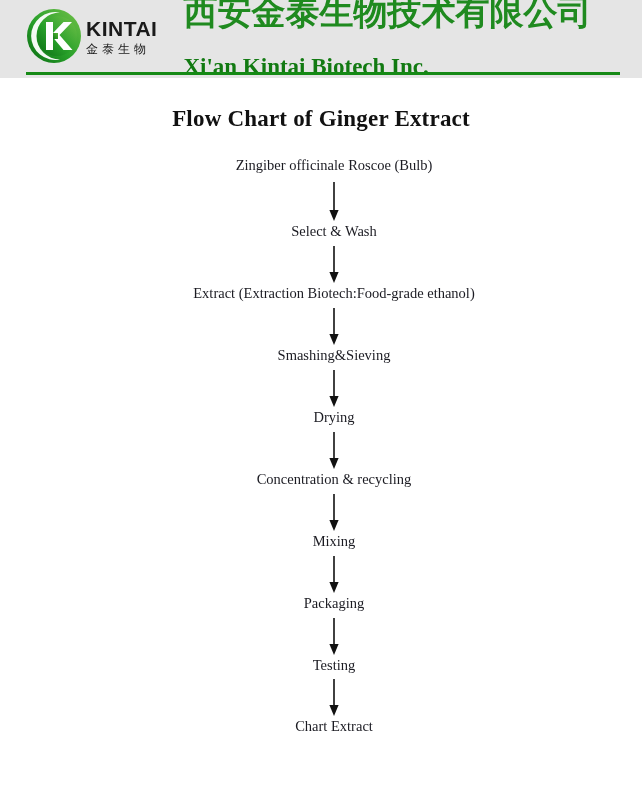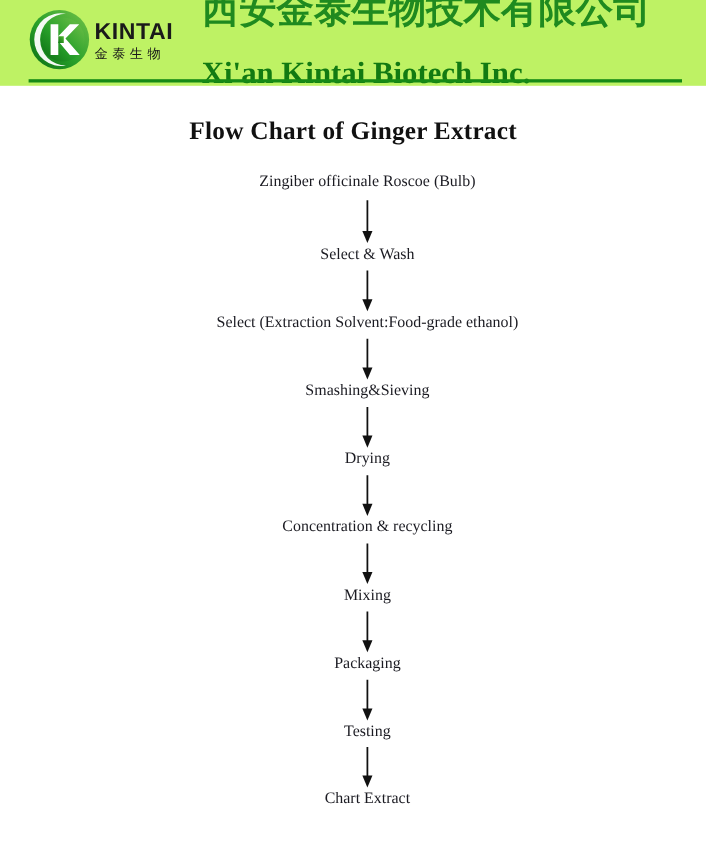--- a/index.html
+++ b/index.html
@@ -14,21 +14,21 @@
     font-family: "Liberation Serif", "DejaVu Serif", serif;
     overflow: hidden;
     position: relative;
   }
 
   
   .header {
     position: relative;
     height: 78px;
     width: 642px;
-    background: #bef264;
+    background: #e5e5e5;
   }
   .header-inner {
     display: flex;
     align-items: center;
     padding-left: 24px;
     height: 72px;
     box-sizing: border-box;
   }
 
   
@@ -72,21 +72,21 @@
   .company-cn {
     font-family: "DejaVu Sans", "Liberation Sans", sans-serif;
     font-size: 34px;
     font-weight: bold;
     color: #1f8a1f;
     line-height: 1.18;
     letter-spacing: 0px;
   }
   .company-en {
     font-family: "Liberation Serif", "DejaVu Serif", serif;
-    font-size: 28px;
+    font-size: 23px;
     font-weight: bold;
     color: #127a12;
     line-height: 1.2;
     margin-top: 21px;
   }
 
   .header-rule {
     position: absolute;
     left: 26px;
     top: 72px;
@@ -181,21 +181,21 @@
   </div>
 
   <div class="flow-node">Select &amp; Wash</div>
   <div class="flow-arrow">
     <svg width="18" height="46" viewBox="0 0 18 46">
         <line x1="9" y1="6" x2="9" y2="34" stroke="#111" stroke-width="1.6"></line>
         <path d="M9 43 L4.4 32 L13.6 32 Z" fill="#111"></path>
       </svg>
   </div>
 
-  <div class="flow-node">Select (Extraction Solvent:Food-grade ethanol)</div>
+  <div class="flow-node">Extract (Extraction Biotech:Food-grade ethanol)</div>
   <div class="flow-arrow">
     <svg width="18" height="46" viewBox="0 0 18 46">
         <line x1="9" y1="6" x2="9" y2="34" stroke="#111" stroke-width="1.6"></line>
         <path d="M9 43 L4.4 32 L13.6 32 Z" fill="#111"></path>
       </svg>
   </div>
 
   <div class="flow-node">Smashing&amp;Sieving</div>
   <div class="flow-arrow">
     <svg width="18" height="46" viewBox="0 0 18 46">

